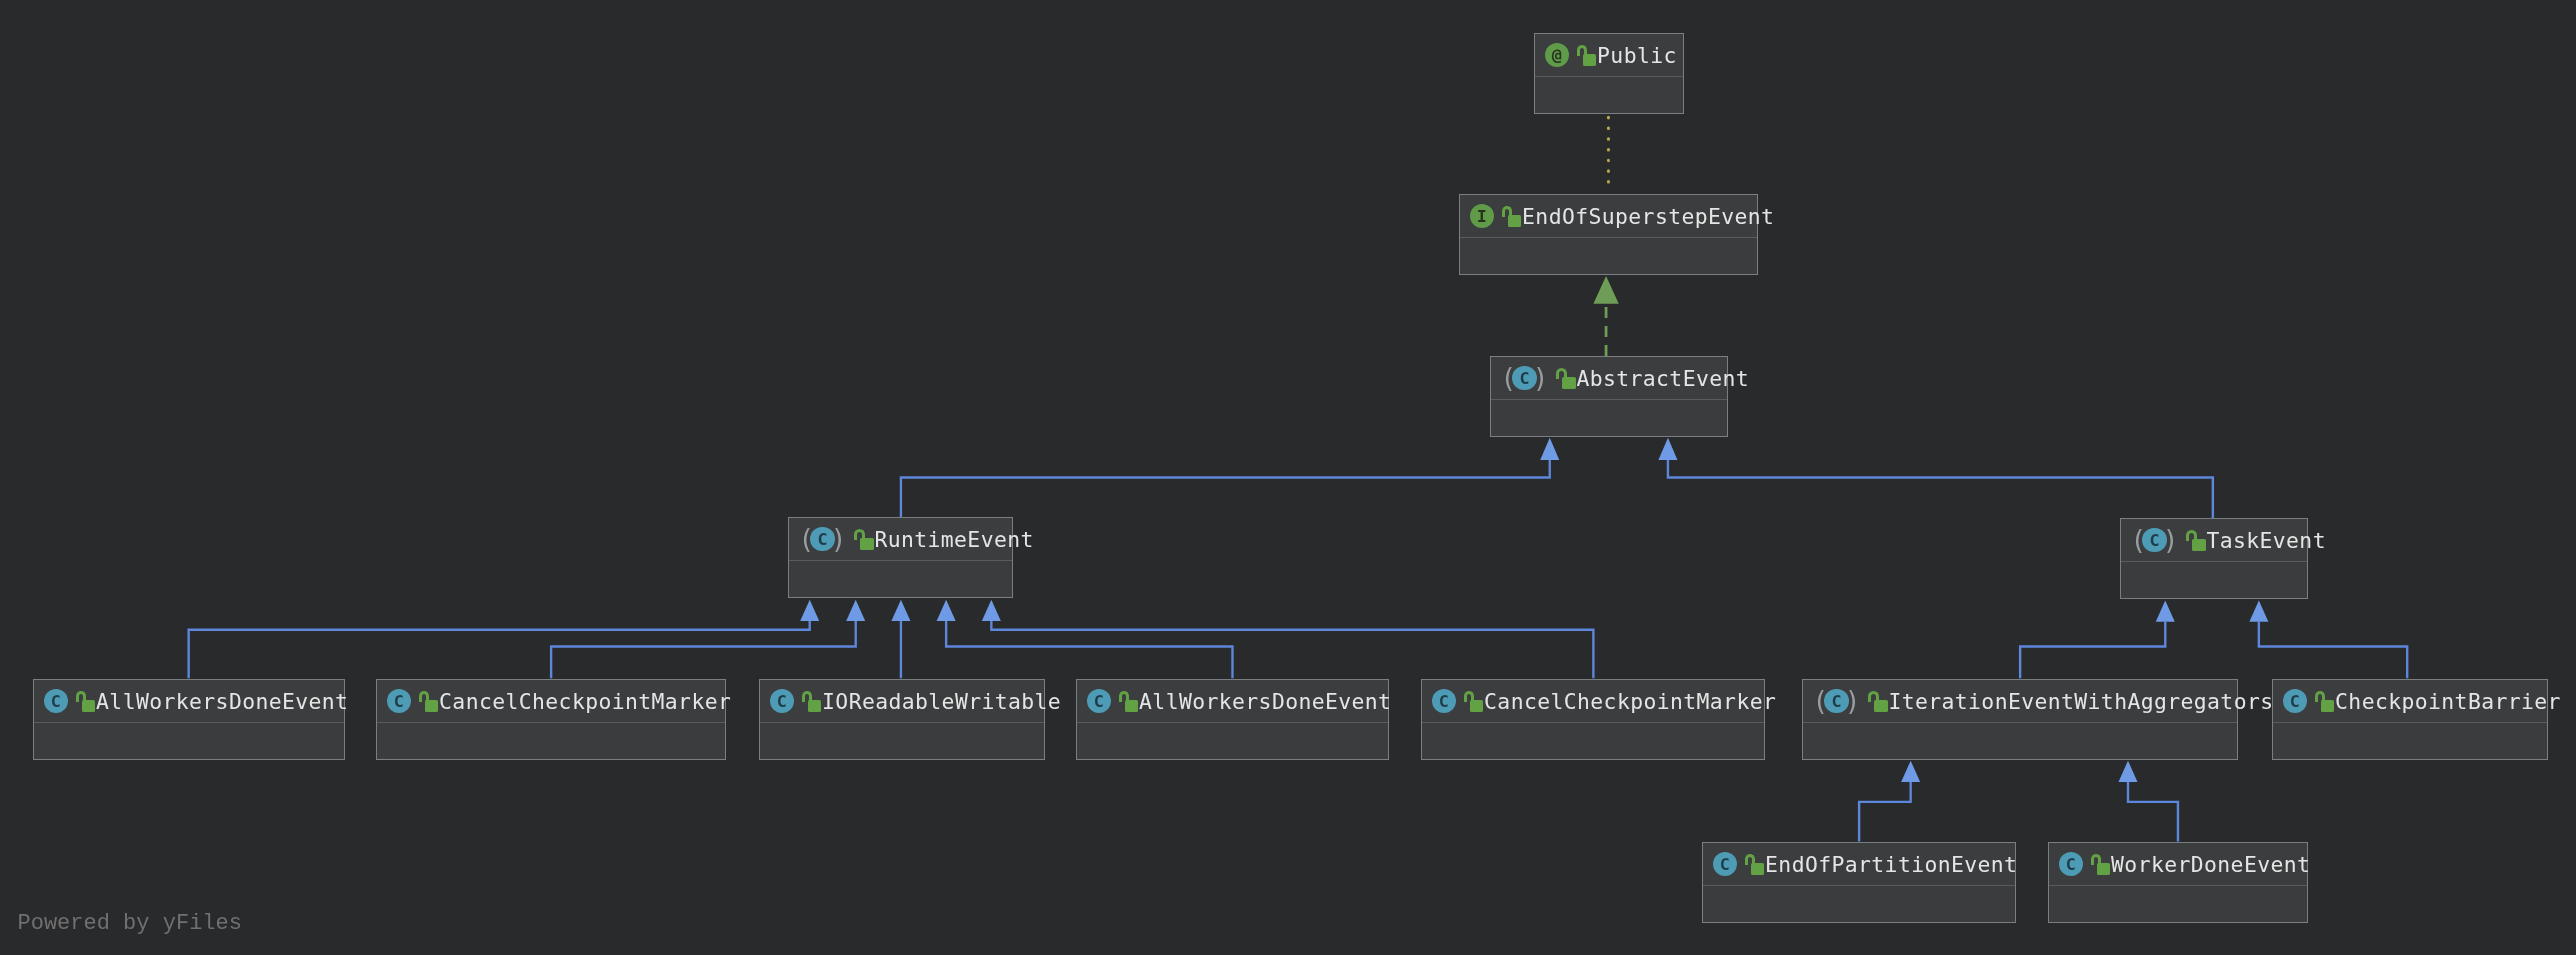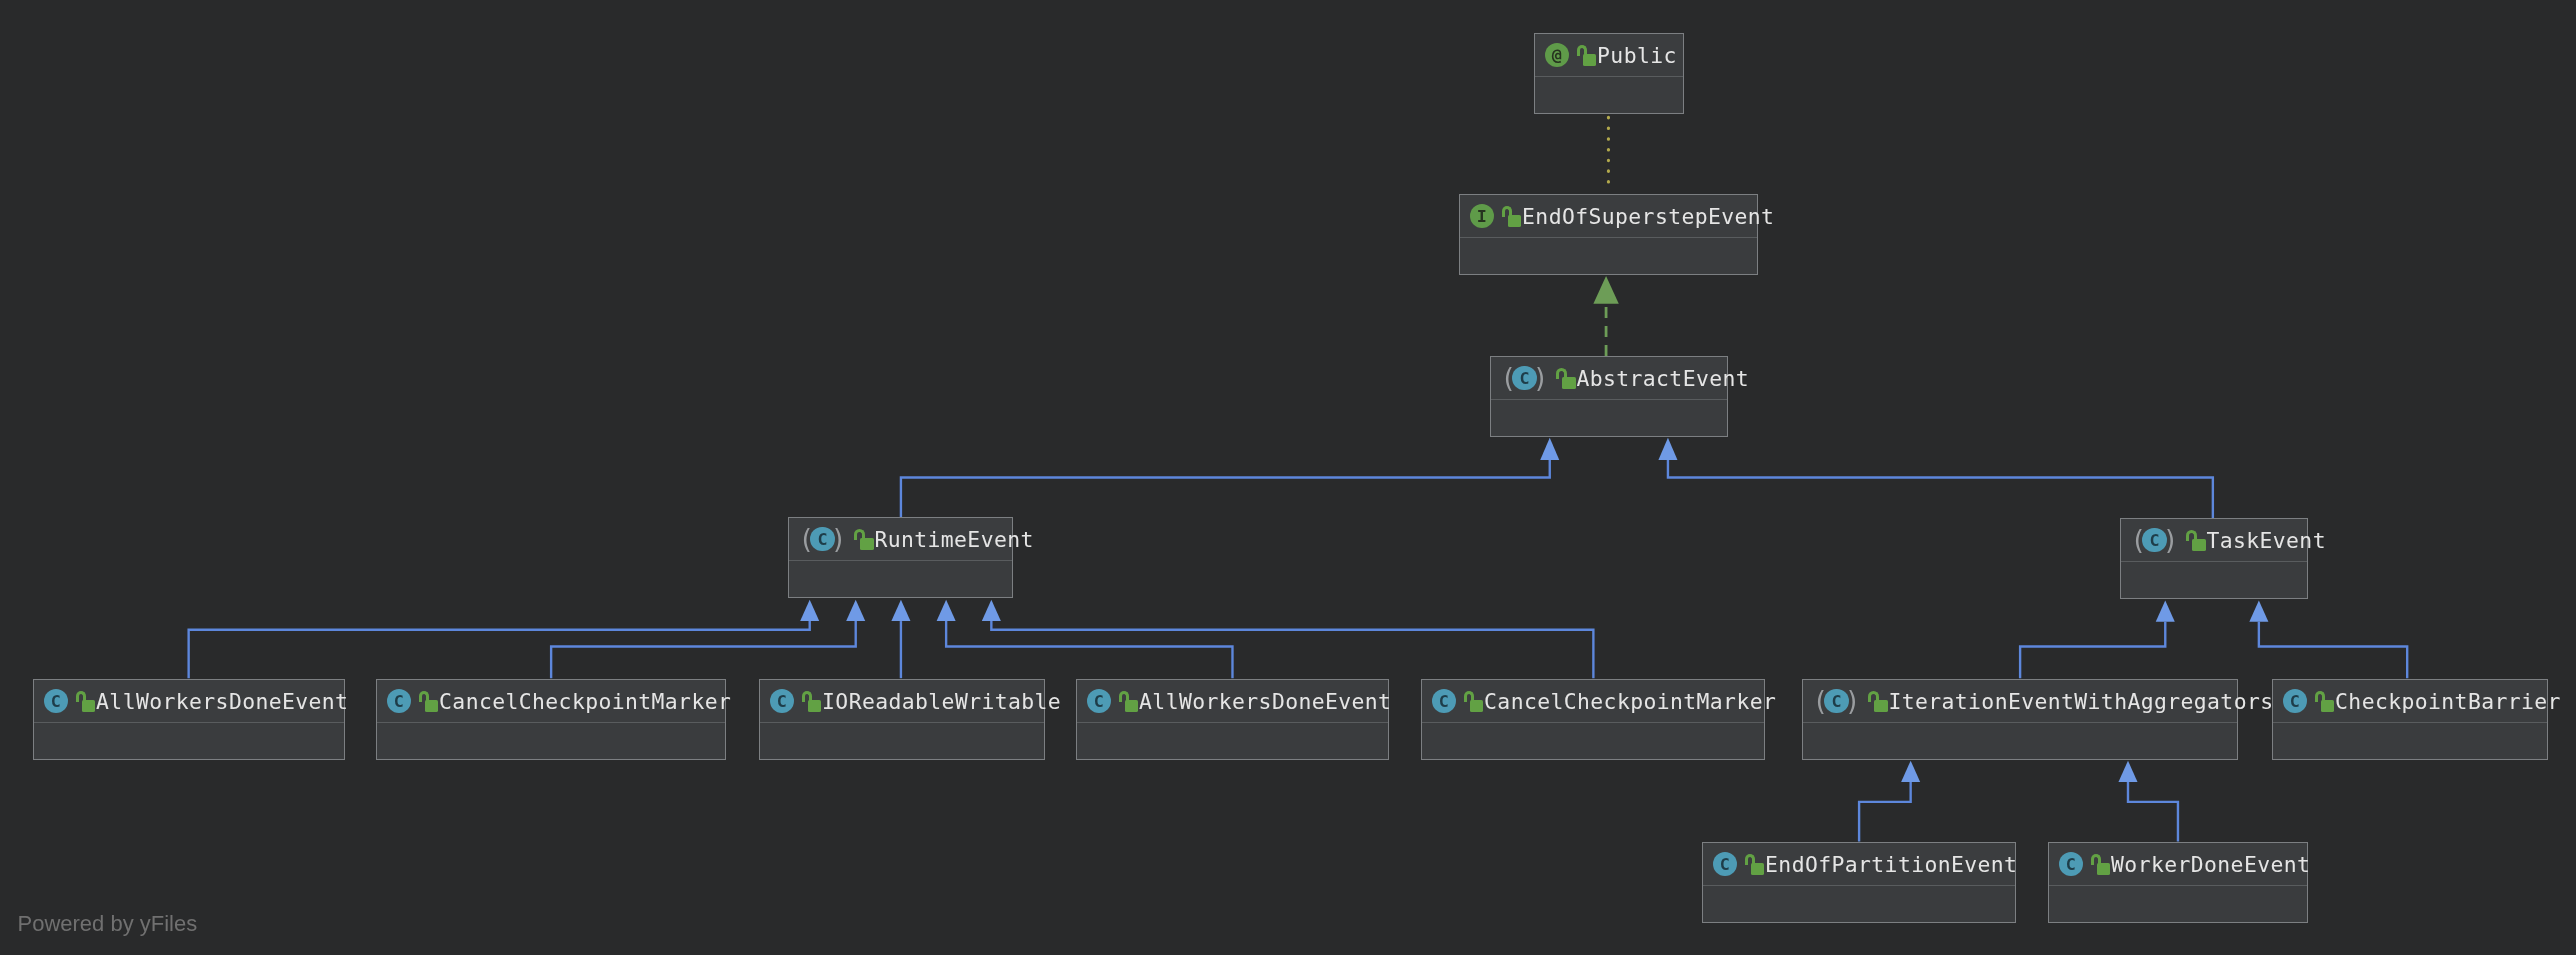--- a/index.html
+++ b/index.html
@@ -27,21 +27,21 @@
         border:3.2px solid #62a144;border-bottom:none;border-radius:5.6px 5.6px 0 0;box-sizing:border-box;}
   .lock-icon::after{content:"";position:absolute;left:5.6px;top:9.5px;width:13.5px;height:12px;
         background:#62a144;border-radius:1.6px;}
 
   .edge-line{fill:none;stroke:#5d87dc;stroke-width:3;}
   .edge-arrow{fill:#6f9ae6;stroke:none;}
   .edge-line.implements{stroke:#6d9d57;stroke-width:3.5;stroke-dasharray:14 10;}
   .edge-arrow.implements{fill:#6d9d57;}
   .edge-line.annotation{stroke:#b2a94d;stroke-width:4;stroke-dasharray:0.5 13;stroke-linecap:round;}
 
-  #footer{position:absolute;left:17.5px;top:911px;font-family:Liberation Sans, sans-serif;
+  #footer{position:absolute;left:17.5px;top:911px;font-family:Liberation Mono, monospace;
         font-size:22px;color:#707070;}
 </style>
 </head>
 <body>
 
 <div id="stage">
 
   <svg id="edges" viewBox="0 0 3246 1204">
 
     <g>

